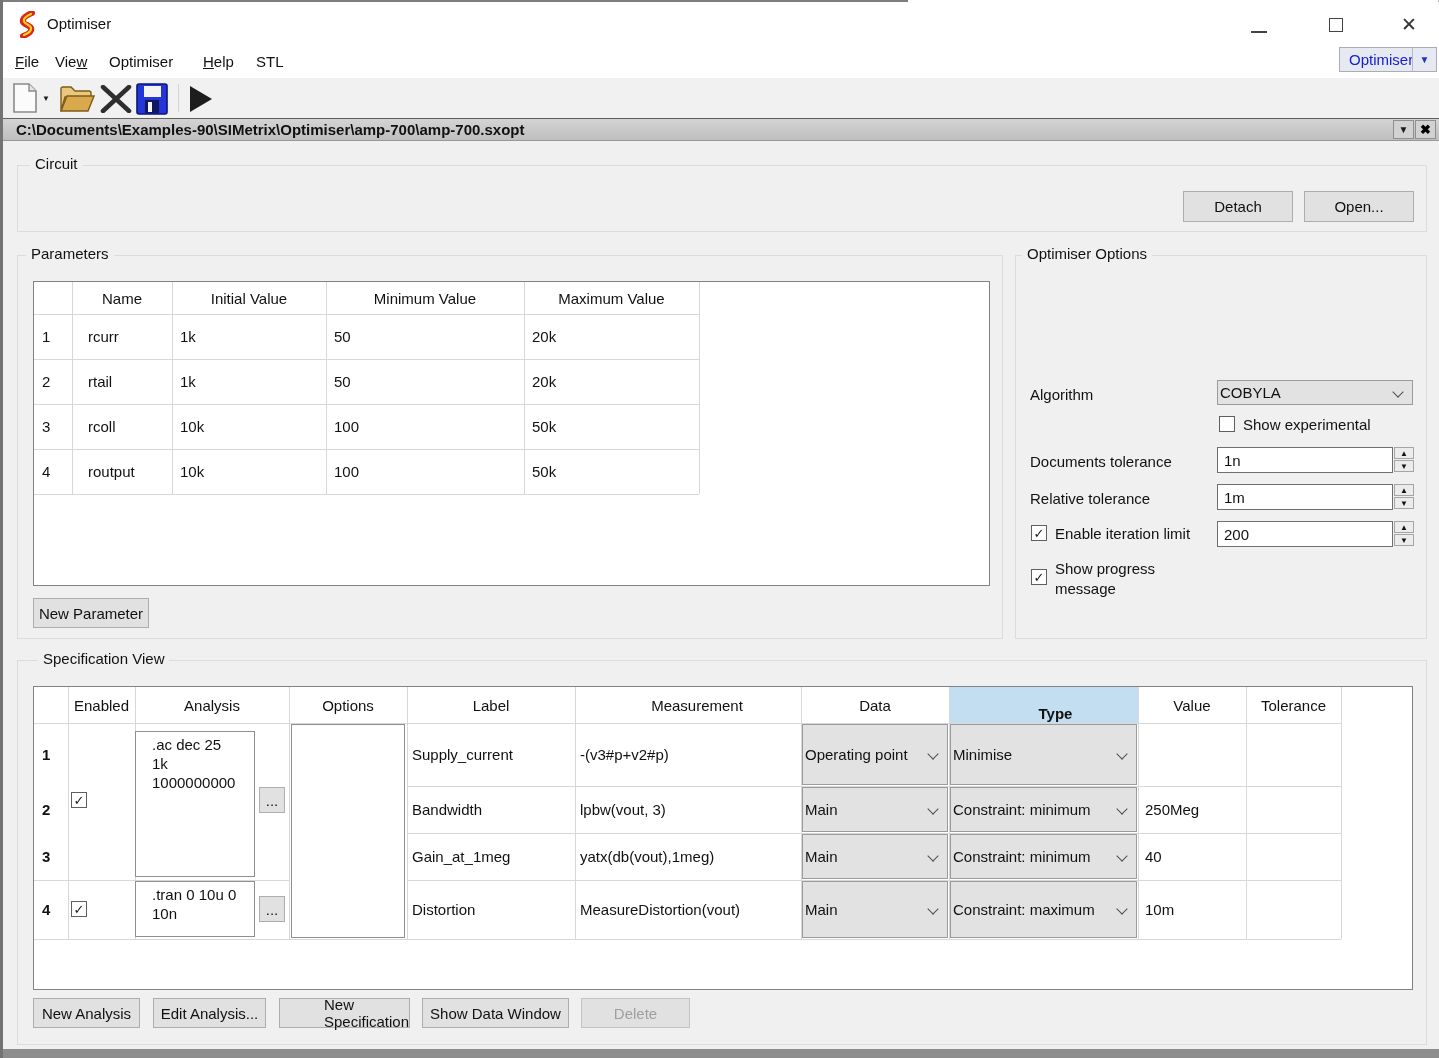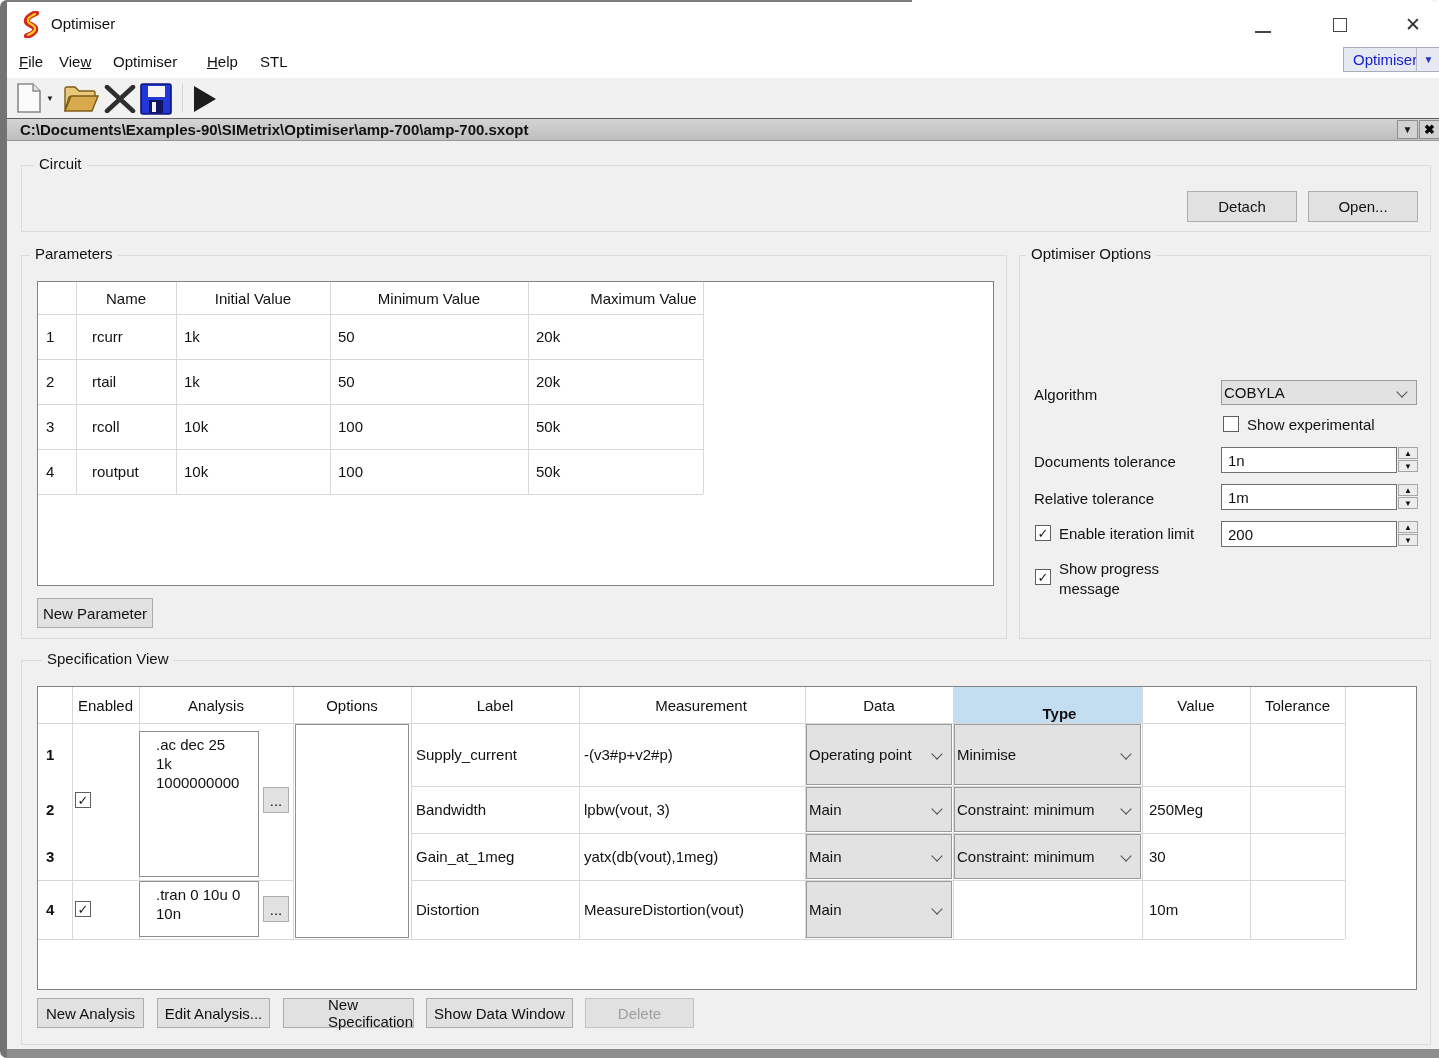--- a/index.html
+++ b/index.html
@@ -1,18 +1,18 @@
 <!DOCTYPE html>
 <html><head>
 <meta charset="utf-8">
 <style>
   * { margin:0; padding:0; box-sizing:border-box; }
   html,body { width:1439px; height:1058px; }
   body { font-family:"Liberation Sans", sans-serif; font-size:15px; color:#111; background:#fff; position:relative; overflow:hidden; }
-  #window { position:absolute; inset:0; background:#fff; border-left:7px solid #737373; border-right:1px solid #bdbdbd;border-radius:7px; }
+  #window { position:absolute; inset:0; background:#fff; border-left:3px solid #737373; border-right:1px solid #bdbdbd; }
   .abs { position:absolute; }
   .vc { display:flex; align-items:center; }
   .cc { display:flex; align-items:center; justify-content:center; }
 
   
   .top-sliver { left:0; top:0; width:905px; height:2px; background:#7e7e7e; }
   .bottom-strip { left:0; top:1049px; width:1439px; height:9px; background:#8d8d8d; }
 
   
   .titlebar { left:0; top:2px; width:1437px; height:43px; background:#fff; }
@@ -163,21 +163,21 @@
 
         <div class="gline" style="left:0;top:32px;width:665px;height:1px;"></div>
         <div class="gline" style="left:0;top:77px;width:665px;height:1px;"></div>
         <div class="gline" style="left:0;top:122px;width:665px;height:1px;"></div>
         <div class="gline" style="left:0;top:167px;width:665px;height:1px;"></div>
         <div class="gline" style="left:0;top:212px;width:665px;height:1px;"></div>
 
         <div class="cellt hdr" style="left:38px;top:0;width:100px;height:32px;">Name</div>
         <div class="cellt hdr" style="left:138px;top:0;width:154px;height:32px;">Initial Value</div>
         <div class="cellt hdr" style="left:292px;top:0;width:198px;height:32px;">Minimum Value</div>
-        <div class="cellt hdr" style="left:490px;top:0;width:175px;height:32px;margin-left:28px;">Maximum Value</div>
+        <div class="cellt hdr" style="left:490px;top:0;width:175px;height:32px;">Maximum Value</div>
 
         <div class="cellt" style="left:8px;top:32px;height:45px;">1</div>
         <div class="cellt" style="left:54px;top:32px;height:45px;">rcurr</div>
         <div class="cellt" style="left:146px;top:32px;height:45px;">1k</div>
         <div class="cellt" style="left:300px;top:32px;height:45px;">50</div>
         <div class="cellt" style="left:498px;top:32px;height:45px;">20k</div>
 
         <div class="cellt" style="left:8px;top:77px;height:45px;">2</div>
         <div class="cellt" style="left:54px;top:77px;height:45px;">rtail</div>
         <div class="cellt" style="left:146px;top:77px;height:45px;">1k</div>
@@ -305,23 +305,24 @@
         <div class="cellt" style="left:546px;top:193px;height:59px;">MeasureDistortion(vout)</div>
 
         <div class="combo" style="left:768px;top:37px;width:146px;height:61px;">Operating point</div>
         <div class="combo" style="left:768px;top:100px;width:146px;height:45px;">Main</div>
         <div class="combo" style="left:768px;top:147px;width:146px;height:45px;">Main</div>
         <div class="combo" style="left:768px;top:194px;width:146px;height:57px;">Main</div>
 
         <div class="combo" style="left:916px;top:37px;width:187px;height:61px;">Minimise</div>
         <div class="combo" style="left:916px;top:100px;width:187px;height:45px;">Constraint: minimum</div>
         <div class="combo" style="left:916px;top:147px;width:187px;height:45px;">Constraint: minimum</div>
+        <div class="combo" style="left:916px;top:194px;width:187px;height:57px;">Constraint: maximum</div>
 
         <div class="cellt" style="left:1111px;top:99px;height:47px;">250Meg</div>
-        <div class="cellt" style="left:1111px;top:146px;height:47px;">30</div>
+        <div class="cellt" style="left:1111px;top:146px;height:47px;">40</div>
         <div class="cellt" style="left:1111px;top:193px;height:59px;">10m</div>
       </div>
 
       <div class="btn" style="left:15px;top:337px;width:107px;height:30px;">New Analysis</div>
       <div class="btn" style="left:135px;top:337px;width:113px;height:30px;">Edit Analysis...</div>
       <div class="btn" style="left:261px;top:337px;width:131px;height:30px;padding-left:44px;">New Specification</div>
       <div class="btn" style="left:404px;top:337px;width:147px;height:30px;">Show Data Window</div>
       <div class="btn disabled" style="left:563px;top:337px;width:109px;height:30px;">Delete</div>
     </div>
 

